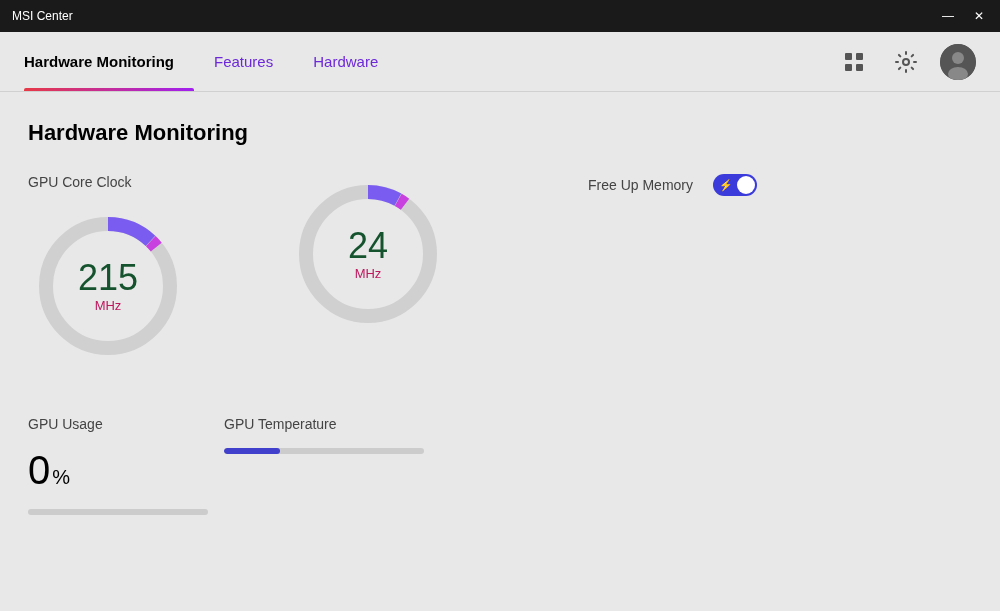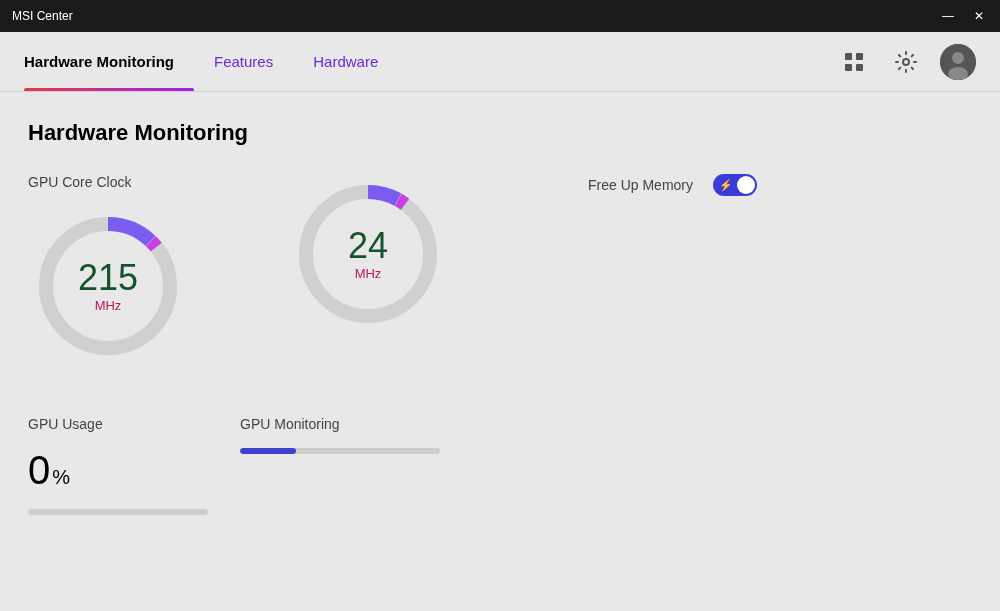--- a/index.html
+++ b/index.html
@@ -233,21 +233,21 @@
       border-radius: 3px;
       overflow: hidden;
     }
     .bar-fill {
       height: 100%;
       border-radius: 3px;
     }
 
     .bottom-metrics {
       display: flex;
-      gap: 32px;
+      gap: 16px;
     }
   </style>
 </head>
 <body>
 
 <div class="title-bar">
   <span class="title-bar-title">MSI Center</span>
   <div class="title-bar-controls">
     <button class="title-bar-btn minimize">—</button>
     <button class="title-bar-btn close">✕</button>
@@ -351,21 +351,21 @@
         <div class="bar-metric-value">
           <span>0</span>
             <span style="font-size:20px;">%</span>
         </div>
         <div class="bar-track">
           <div class="bar-fill" style="width: 0%; background: #4040cc;"></div>
         </div>
       </div>
 
       <div>
-        <div class="metric-label">GPU Monitoring</div>
+        <div class="metric-label">GPU Temperature</div>
         <div class="bar-track" style="width:200px;">
           <div class="bar-fill" style="width: 28%; background: #4040cc;"></div>
         </div>
       </div>
 
     </div>
 
   </div>
 </div>
 

